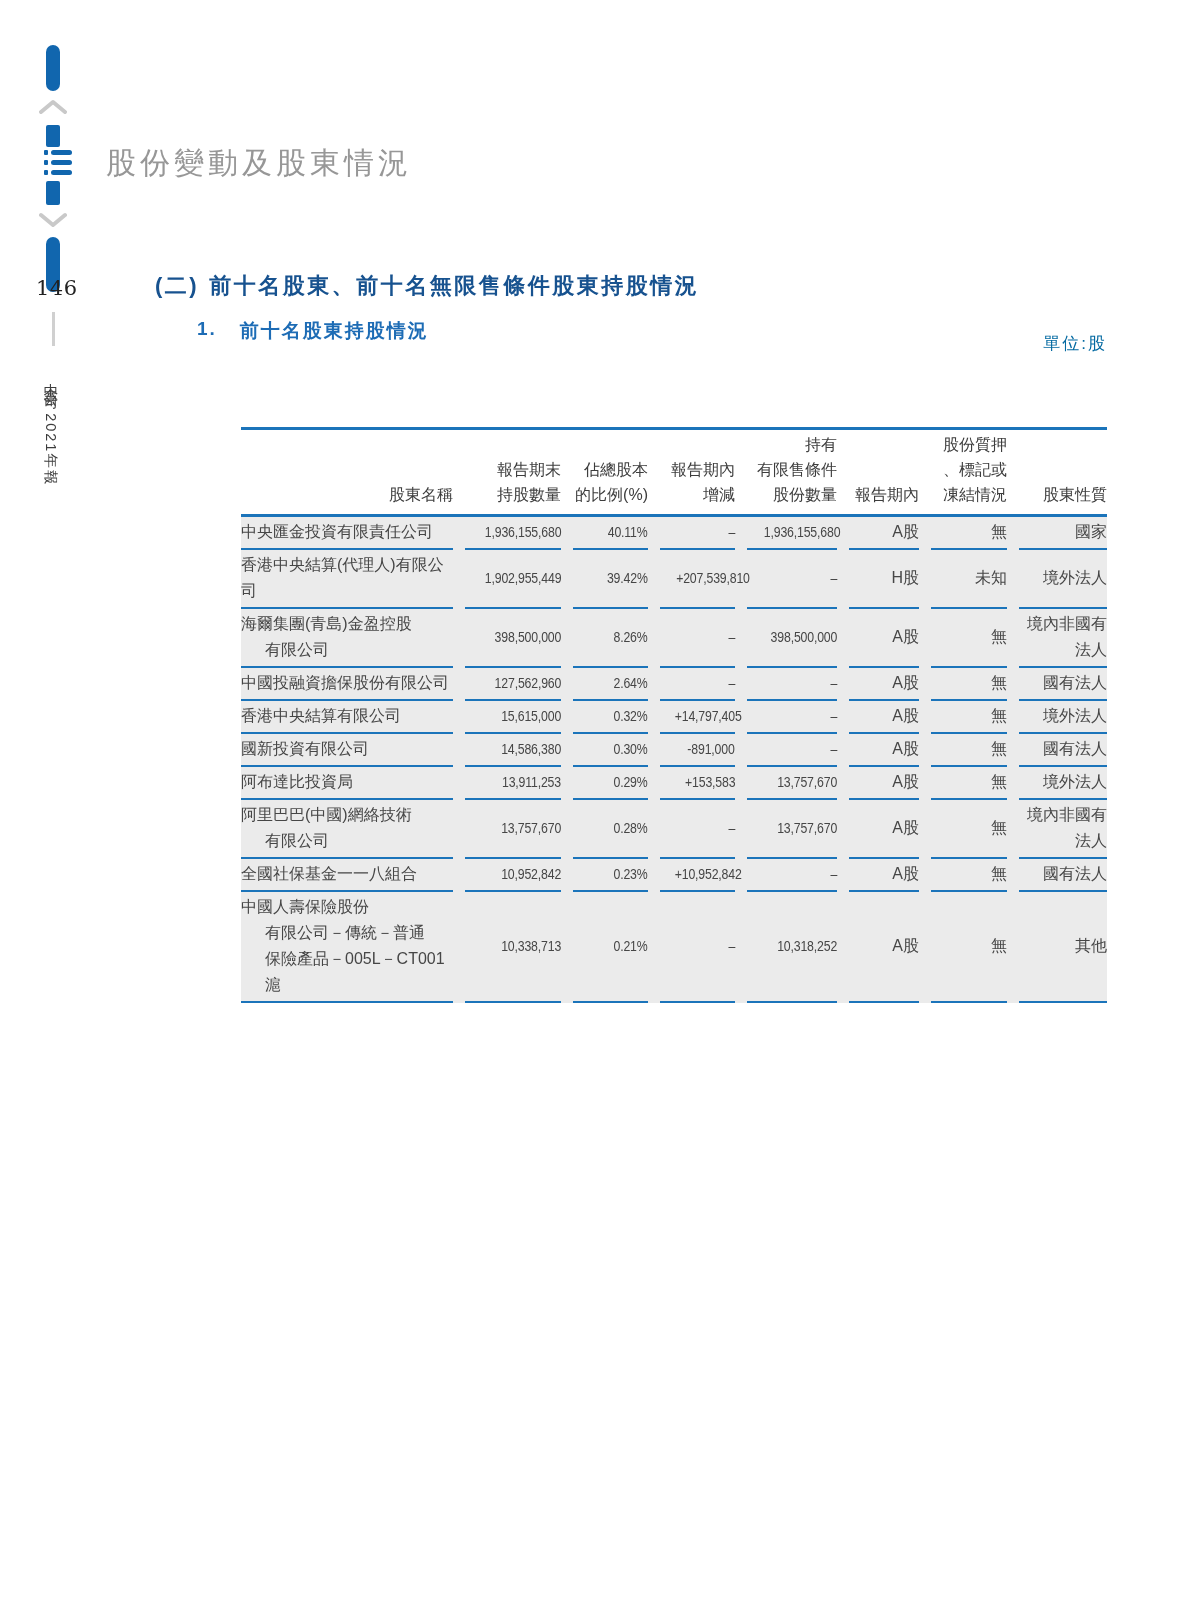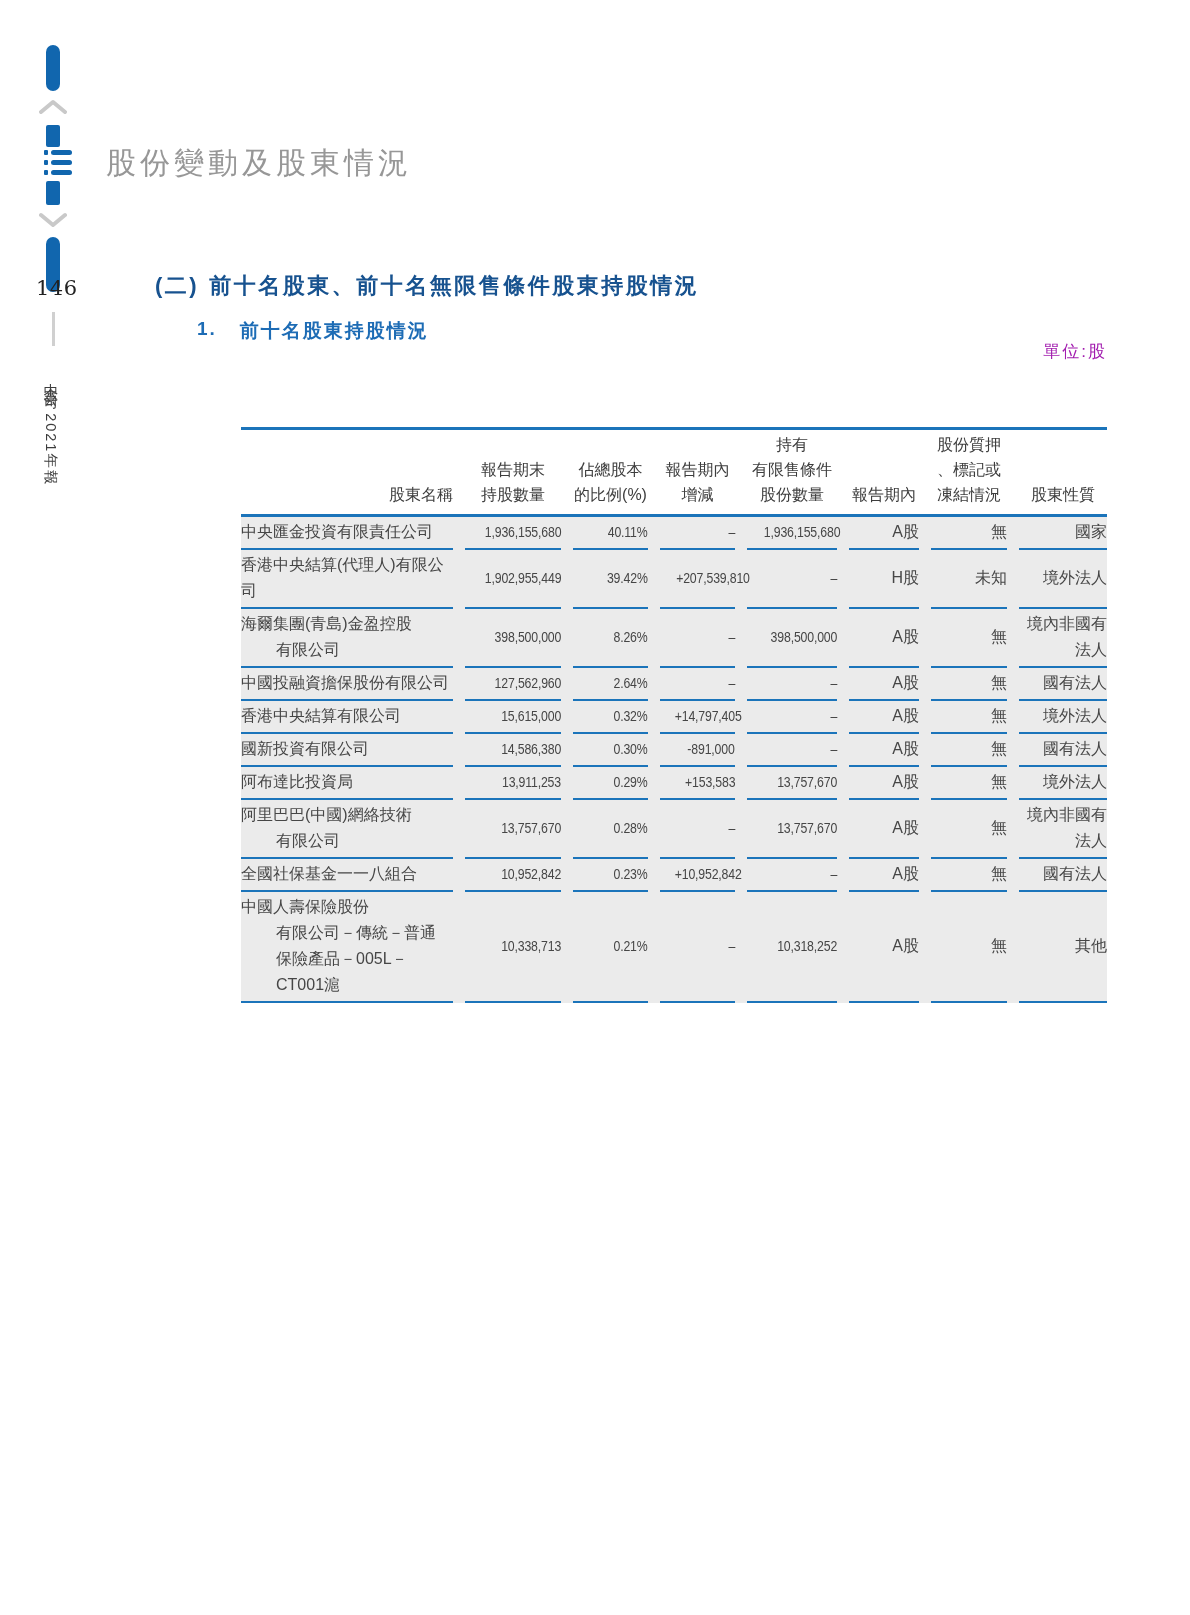--- a/index.html
+++ b/index.html
@@ -39,35 +39,35 @@
   .side-text .dot{color:#8a8a8a;}
 
   
   .doc-header{position:absolute;left:106px;top:143px;
     font-family:"Liberation Serif","DejaVu Serif",serif;
     font-size:30px;color:#979797;letter-spacing:4px;}
   .section-title{position:absolute;left:155px;top:271px;display:flex;gap:10px;
     font-size:22px;font-weight:bold;color:var(--navy);letter-spacing:2.5px;}
   .sub-title{position:absolute;left:197px;top:318px;display:flex;gap:23px;
     font-size:19px;font-weight:bold;color:var(--blue);letter-spacing:2px;}
-  .unit-label{position:absolute;right:83px;top:340px;font-size:17px;color:#a21caf;letter-spacing:2px;}
+  .unit-label{position:absolute;right:83px;top:332px;font-size:17px;color:#0369a1;letter-spacing:2px;}
 
   
   .tbl{position:absolute;left:241px;top:427px;width:866px;font-size:16px;}
   .grid8{display:grid;grid-template-columns:212px 96px 75px 75px 90px 70px 76px 88px;column-gap:12px;}
   .tbl-header{border-top:3px solid var(--border);border-bottom:3px solid var(--border);
     align-items:end;height:90px;padding-bottom:7px;color:#3d3d3d;}
-  .hcell{text-align:center;line-height:25px;}
+  .hcell{text-align:right;line-height:25px;}
   .hcell.left{text-align:right;}
   .trow{background:var(--rowbg);align-items:center;min-height:32px;}
   .tcell{align-self:stretch;border-bottom:2px solid var(--border);
     display:flex;flex-direction:column;justify-content:center;
     padding:2px 0 3px;line-height:26px;text-align:right;}
   .tcell.c0{text-align:left;}
-  .tcell .indent{padding-left:35px;}
+  .tcell .indent{padding-left:24px;}
   .num{display:inline-block;transform:scaleX(0.82);transform-origin:100% 50%;
     font-size:15px;letter-spacing:-0.2px;white-space:nowrap;}
 </style>
 </head>
 <body>
 
 <div class="page">
 
   <div class="rail">
     <div class="bar b1"></div>

